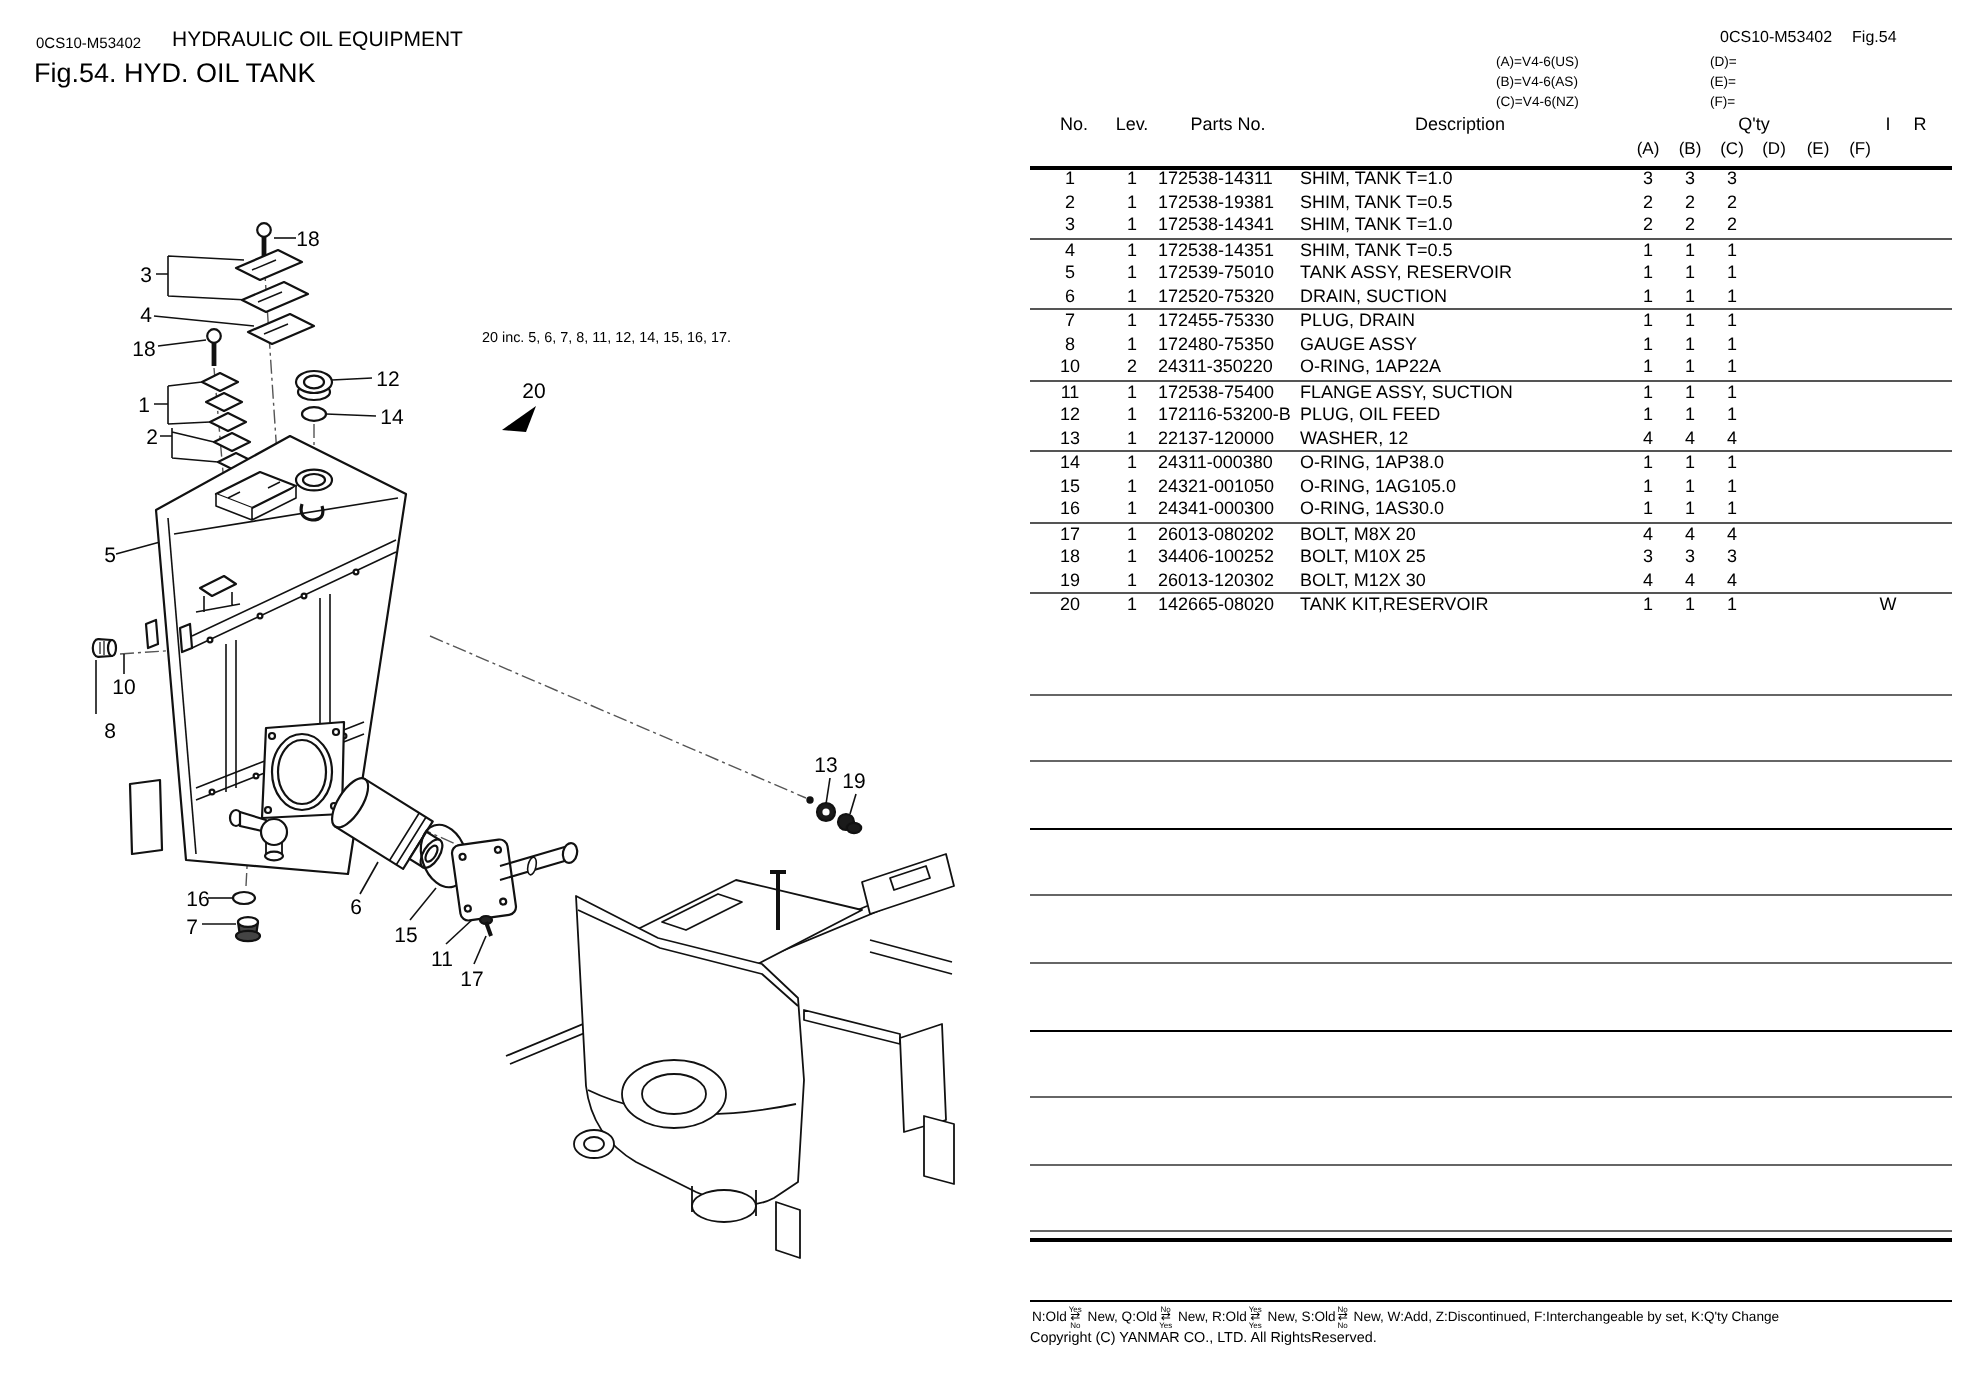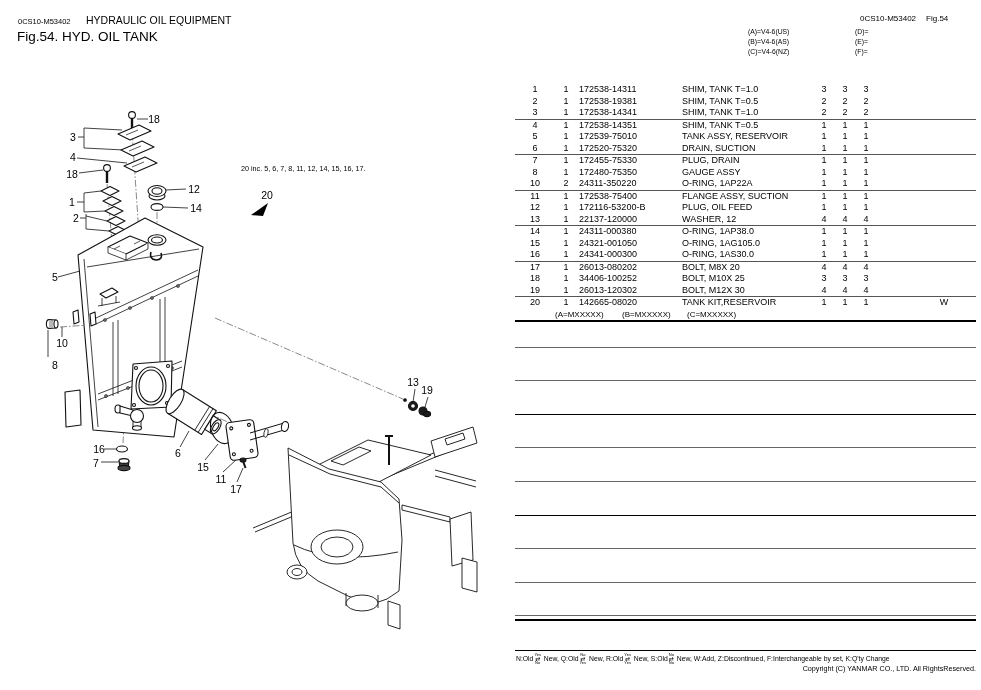--- a/index.html
+++ b/index.html
@@ -17,37 +17,37 @@
   #ptable{left:515px;top:57px;width:461px;height:570px;position:absolute;font-size:9px;}
   #thead{position:absolute;left:0;top:0;width:461px;height:26px;border-bottom:2px solid #000;}
   #thead span{position:absolute;white-space:nowrap;transform:translateX(-50%);}
   .h1{top:0;} .h2{top:12px;font-size:8.5px;}
   .trow{position:relative;height:11.5px;line-height:11.5px;width:461px;}
   .trow span{position:absolute;top:0;white-space:nowrap;}
   .g-end{border-bottom:1px solid #555;}
   .c-no{left:6px;width:28px;text-align:center;}
   .c-lev{left:38px;width:26px;text-align:center;}
   .c-parts{left:64px;}
-  .c-desc{left:135px;margin-left:32px;}
+  .c-desc{left:135px;}
   .c-q{width:20px;text-align:center;}
   .c-i{left:419px;width:20px;text-align:center;}
   .c-r{left:435px;width:20px;text-align:center;}
   #tbody{position:absolute;left:0;top:27px;width:461px;}
   #subrow{position:relative;height:11px;line-height:11px;font-size:8px;border-bottom:2px solid #000;}
   #subrow span{position:absolute;top:0;}
   .eline{position:absolute;left:0;width:461px;height:0;border-top:1px solid #666;}
   .eline.dark{border-top:1.5px solid #000;}
   .eline.final{border-top:2px solid #000;}
   
   #foot-rule{left:515px;top:650px;width:461px;height:0;border-top:1.5px solid #000;}
   #legend{left:516px;top:653px;width:461px;font-size:6.8px;line-height:11px;white-space:nowrap;}
   .ap{display:inline-flex;flex-direction:column;align-items:center;vertical-align:middle;line-height:1;margin:0 1px;}
   .ap-top,.ap-bot{font-size:4px;line-height:3.5px;}
   .ap-arr{font-size:6px;line-height:4.5px;}
-  #copyright{left:515px;top:664px;width:461px;font-size:7.2px;text-align:right;}
+  #copyright{left:515px;top:664px;width:461px;font-size:7.2px;text-align:left;}
   svg text{font-family:"Liberation Sans","DejaVu Sans",sans-serif;}
 </style>
 </head>
 <body>
 
 <div id="page">
 
   <span class="abs" id="doc-code-left">0CS10-M53402</span>
   <span class="abs" id="doc-title">HYDRAULIC OIL EQUIPMENT</span>
   <span class="abs" id="fig-title">Fig.54.  HYD. OIL TANK</span>
@@ -280,20 +280,35 @@
         <text x="178" y="457" font-size="10.5" text-anchor="middle">6</text>
         <text x="203" y="471" font-size="10.5" text-anchor="middle">15</text>
         <text x="221" y="483" font-size="10.5" text-anchor="middle">11</text>
         <text x="236" y="493" font-size="10.5" text-anchor="middle">17</text>
         <text x="413" y="386" font-size="10.5" text-anchor="middle">13</text>
         <text x="427" y="394" font-size="10.5" text-anchor="middle">19</text>
       </g>
   </svg>
 
   <div id="ptable">
+    <div id="thead">
+      <span class="h1" style="left:22px;">No.</span>
+      <span class="h1" style="left:51px;">Lev.</span>
+      <span class="h1" style="left:99px;">Parts No.</span>
+      <span class="h1" style="left:215px;">Description</span>
+      <span class="h1" style="left:362px;">Q'ty</span>
+      <span class="h1" style="left:429px;">I</span>
+      <span class="h1" style="left:445px;">R</span>
+      <span class="h2" style="left:309px;">(A)</span>
+      <span class="h2" style="left:330px;">(B)</span>
+      <span class="h2" style="left:351px;">(C)</span>
+      <span class="h2" style="left:372px;">(D)</span>
+      <span class="h2" style="left:394px;">(E)</span>
+      <span class="h2" style="left:415px;">(F)</span>
+    </div>
     <div id="tbody">
         <div class="trow">
           <span class="c-no">1</span>
           <span class="c-lev">1</span>
           <span class="c-parts">172538-14311</span>
           <span class="c-desc">SHIM, TANK T=1.0</span>
           <span class="c-q" style="left: 299px;">3</span>
           <span class="c-q" style="left: 320px;">3</span>
           <span class="c-q" style="left: 341px;">3</span>
           <span class="c-q" style="left: 362px;"></span>
@@ -546,25 +561,20 @@
           <span class="c-parts">142665-08020</span>
           <span class="c-desc">TANK KIT,RESERVOIR</span>
           <span class="c-q" style="left: 299px;">1</span>
           <span class="c-q" style="left: 320px;">1</span>
           <span class="c-q" style="left: 341px;">1</span>
           <span class="c-q" style="left: 362px;"></span>
           <span class="c-q" style="left: 384px;"></span>
           <span class="c-q" style="left: 405px;"></span>
           <span class="c-i">W</span>
           <span class="c-r"></span>
-        </div>
-        <div id="subrow">
-          <span style="left: 40px;">(A=MXXXXX)</span>
-          <span style="left: 107px;">(B=MXXXXX)</span>
-          <span style="left: 172px;">(C=MXXXXX)</span>
         </div>
       </div>
   <div class="eline" style="top: 290px;"></div>
       <div class="eline" style="top: 323px;"></div>
       <div class="eline dark" style="top: 357px;"></div>
       <div class="eline" style="top: 390px;"></div>
       <div class="eline" style="top: 424px;"></div>
       <div class="eline dark" style="top: 458px;"></div>
       <div class="eline" style="top: 491px;"></div>
       <div class="eline" style="top: 525px;"></div>

